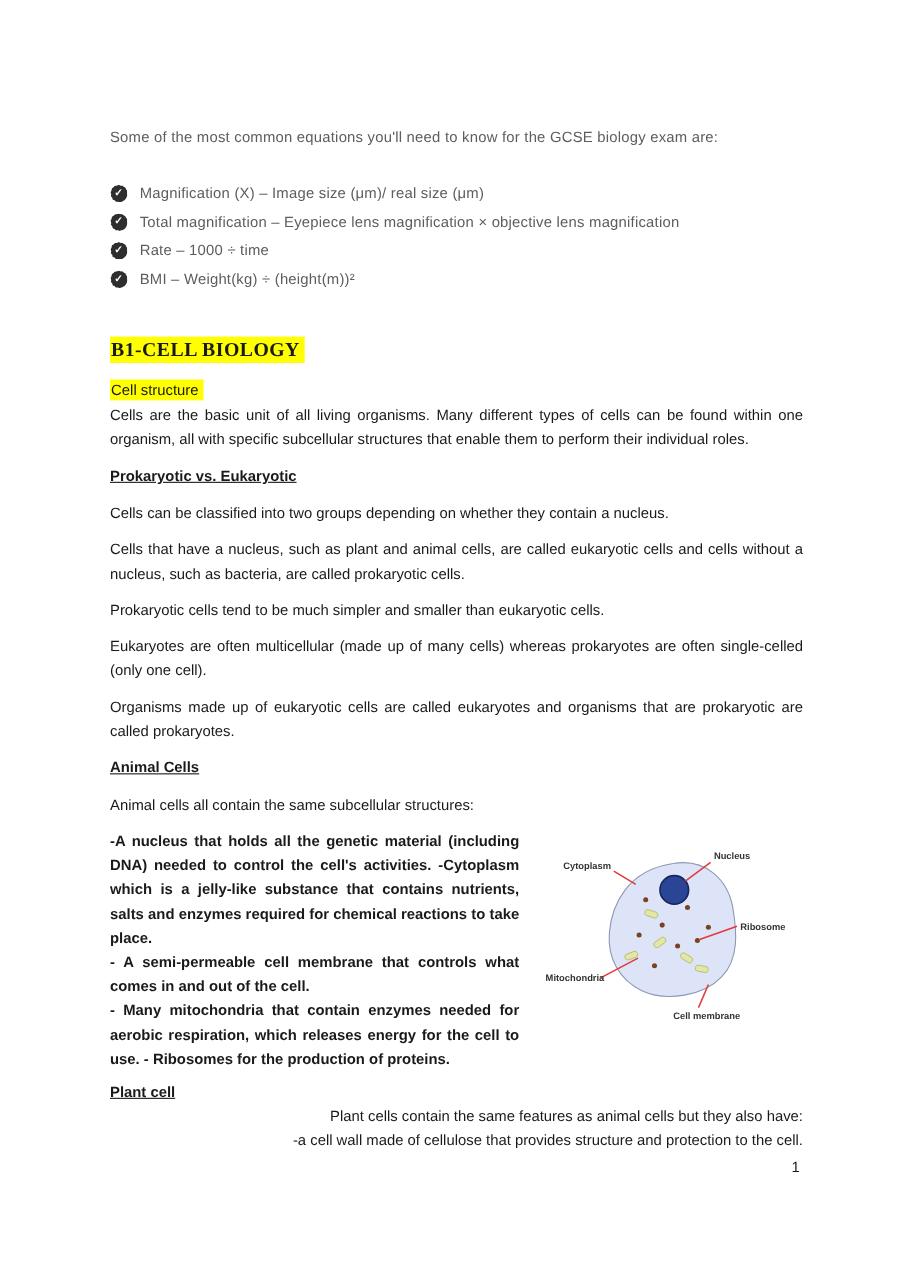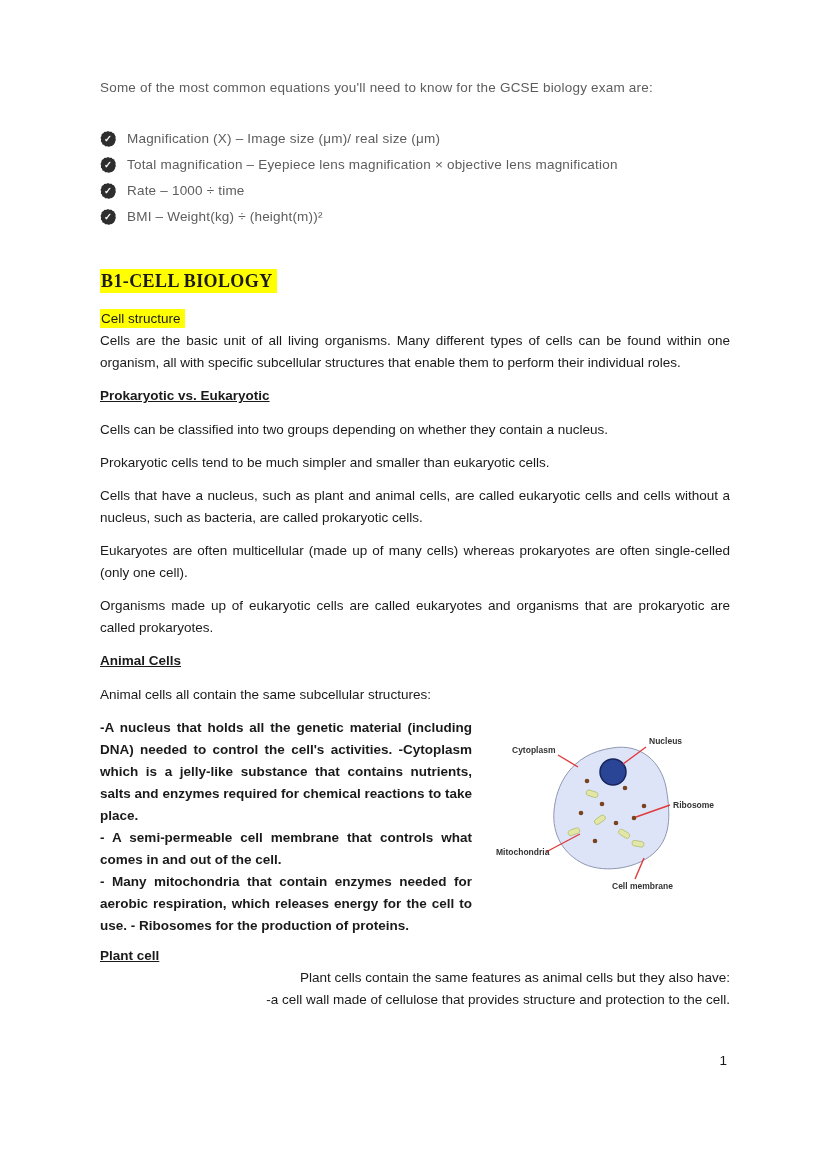--- a/index.html
+++ b/index.html
@@ -5,21 +5,21 @@
   * { margin: 0; padding: 0; box-sizing: border-box; }
   html, body { background: #ffffff; }
   .page {
     position: relative;
     width: 828px;
     height: 1171px;
     margin: 0 auto;
     background: #ffffff;
     font-family: "Liberation Sans", sans-serif;
     color: #1a1a1a;
-    padding: 76px 98px 0 100px;
+    padding: 113px 98px 0 100px;
     overflow: hidden;
   }
 
   
   .eq-intro {
     color: #5d5d5d;
     font-size: 13.5px;
     line-height: 23px;
     max-width: 560px;
     letter-spacing: 0.2px;
@@ -138,22 +138,22 @@
 
   <div class="subheading-row">
     <span class="hl sub-hl">Cell structure</span>
   </div>
 
   <p class="body">Cells are the basic unit of all living organisms. Many different types of cells can be found within one organism, all with specific subcellular structures that enable them to perform their individual roles.</p>
 
   <h2 class="uheading">Prokaryotic vs. Eukaryotic</h2>
 
   <p class="body">Cells can be classified into two groups depending on whether they contain a nucleus.</p>
+  <p class="body">Cells that have a nucleus, such as plant and animal cells, are called eukaryotic cells and cells without a nucleus, such as bacteria, are called prokaryotic cells.</p>
   <p class="body">Prokaryotic cells tend to be much simpler and smaller than eukaryotic cells.</p>
-  <p class="body">Cells that have a nucleus, such as plant and animal cells, are called eukaryotic cells and cells without a nucleus, such as bacteria, are called prokaryotic cells.</p>
   <p class="body">Eukaryotes are often multicellular (made up of many cells) whereas prokaryotes are often single-celled (only one cell).</p>
   <p class="body">Organisms made up of eukaryotic cells are called eukaryotes and organisms that are prokaryotic are called prokaryotes.</p>
 
   <h2 class="uheading">Animal Cells</h2>
 
   <p class="body">Animal cells all contain the same subcellular structures:</p>
 
   <div class="animal-flex">
     <div class="animal-text">-A nucleus that holds all the genetic material (including DNA) needed to control the cell's activities. -Cytoplasm which is a jelly-like substance that contains nutrients, salts and enzymes required for chemical reactions to take place.
 - A semi-permeable cell membrane that controls what comes in and out of the cell.

